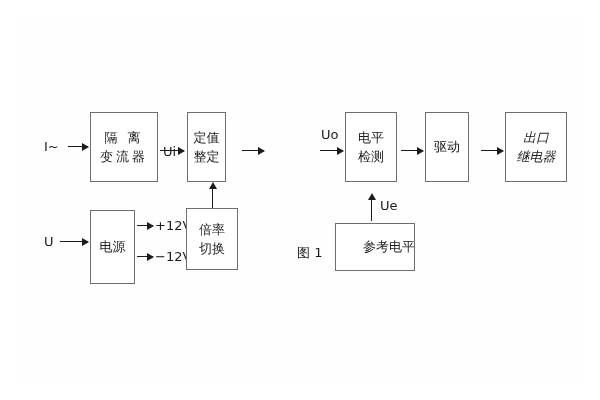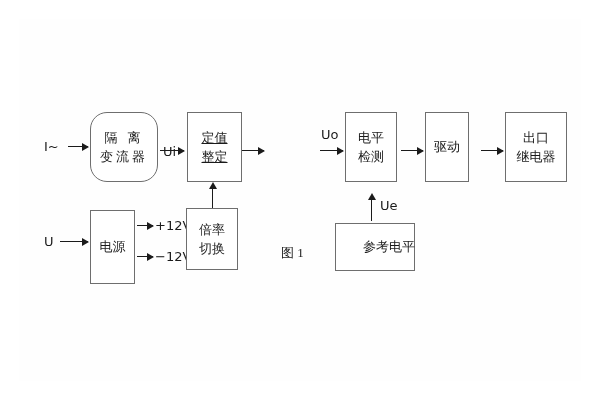--- a/index.html
+++ b/index.html
@@ -95,29 +95,29 @@
 </head>
 <body>
 
 <div id="canvas">
 
   <div class="panel"></div>
 
   <div class="lbl sig" style="left:44px; top:140px;">I~</div>
   <div class="arrow-h" style="left:68px; top:146px; width:20px;"></div>
 
-  <div class="box wide" style="left:90px; top:112px; width:68px; height:70px;border-radius:17px;">
+  <div class="box wide" style="left:90px; top:112px; width:68px; height:70px;">
     <span class="ln">隔 离</span>
     <span class="ln">变流器</span>
   </div>
 
   <div class="lbl sig" style="left:163px; top:128px;margin-top:17px;">Ui</div>
   <div class="arrow-h" style="left:160px; top:150px; width:24px;"></div>
 
-  <div class="box" style="left:187px; top:112px; width:55px; height:70px;text-decoration:underline;">
+  <div class="box" style="left:187px; top:112px; width:39px; height:70px;">
     <span class="ln">定值</span>
     <span class="ln">整定</span>
   </div>
 
   <div class="arrow-h" style="left:242px; top:150px; width:22px;"></div>
 
 
   <div class="lbl sig" style="left:321px; top:128px;">Uo</div>
   <div class="arrow-h" style="left:320px; top:150px; width:23px;"></div>
 
@@ -127,21 +127,21 @@
   </div>
 
   <div class="arrow-h" style="left:401px; top:150px; width:22px;"></div>
 
   <div class="box" style="left:425px; top:112px; width:44px; height:70px;">
     <span class="ln">驱动</span>
   </div>
 
   <div class="arrow-h" style="left:481px; top:150px; width:22px;"></div>
 
-  <div class="box" style="left:505px; top:112px; width:62px; height:70px;">
+  <div class="box" style="left:505px; top:112px; width:62px; height:70px;font-style:italic;">
     <span class="ln">出口</span>
     <span class="ln">继电器</span>
   </div>
 
   <div class="lbl sig" style="left:44px; top:235px;">U</div>
   <div class="arrow-h lead" style="left:60px; top:241px; width:28px;"></div>
 
   <div class="box" style="left:90px; top:210px; width:45px; height:74px;">
     <span class="ln">电源</span>
   </div>
@@ -159,15 +159,15 @@
 
   <div class="arrow-v" style="left:212px; top:188px; height:20px;"></div>
 
   <div class="box" style="left:335px; top:223px; width:80px; height:48px;padding-left:28px;">
     <span class="ln">参考电平</span>
   </div>
 
   <div class="arrow-v" style="left:371px; top:199px; height:22px;"></div>
   <div class="lbl sig" style="left:380px; top:199px;">Ue</div>
 
-  <div class="lbl cap" style="left:281px; top:246px;font-family:Liberation Serif, serif;">图 1</div>
+  <div class="lbl cap" style="left:297px; top:246px;">图 1</div>
 
 </div>
 
 </body></html>

